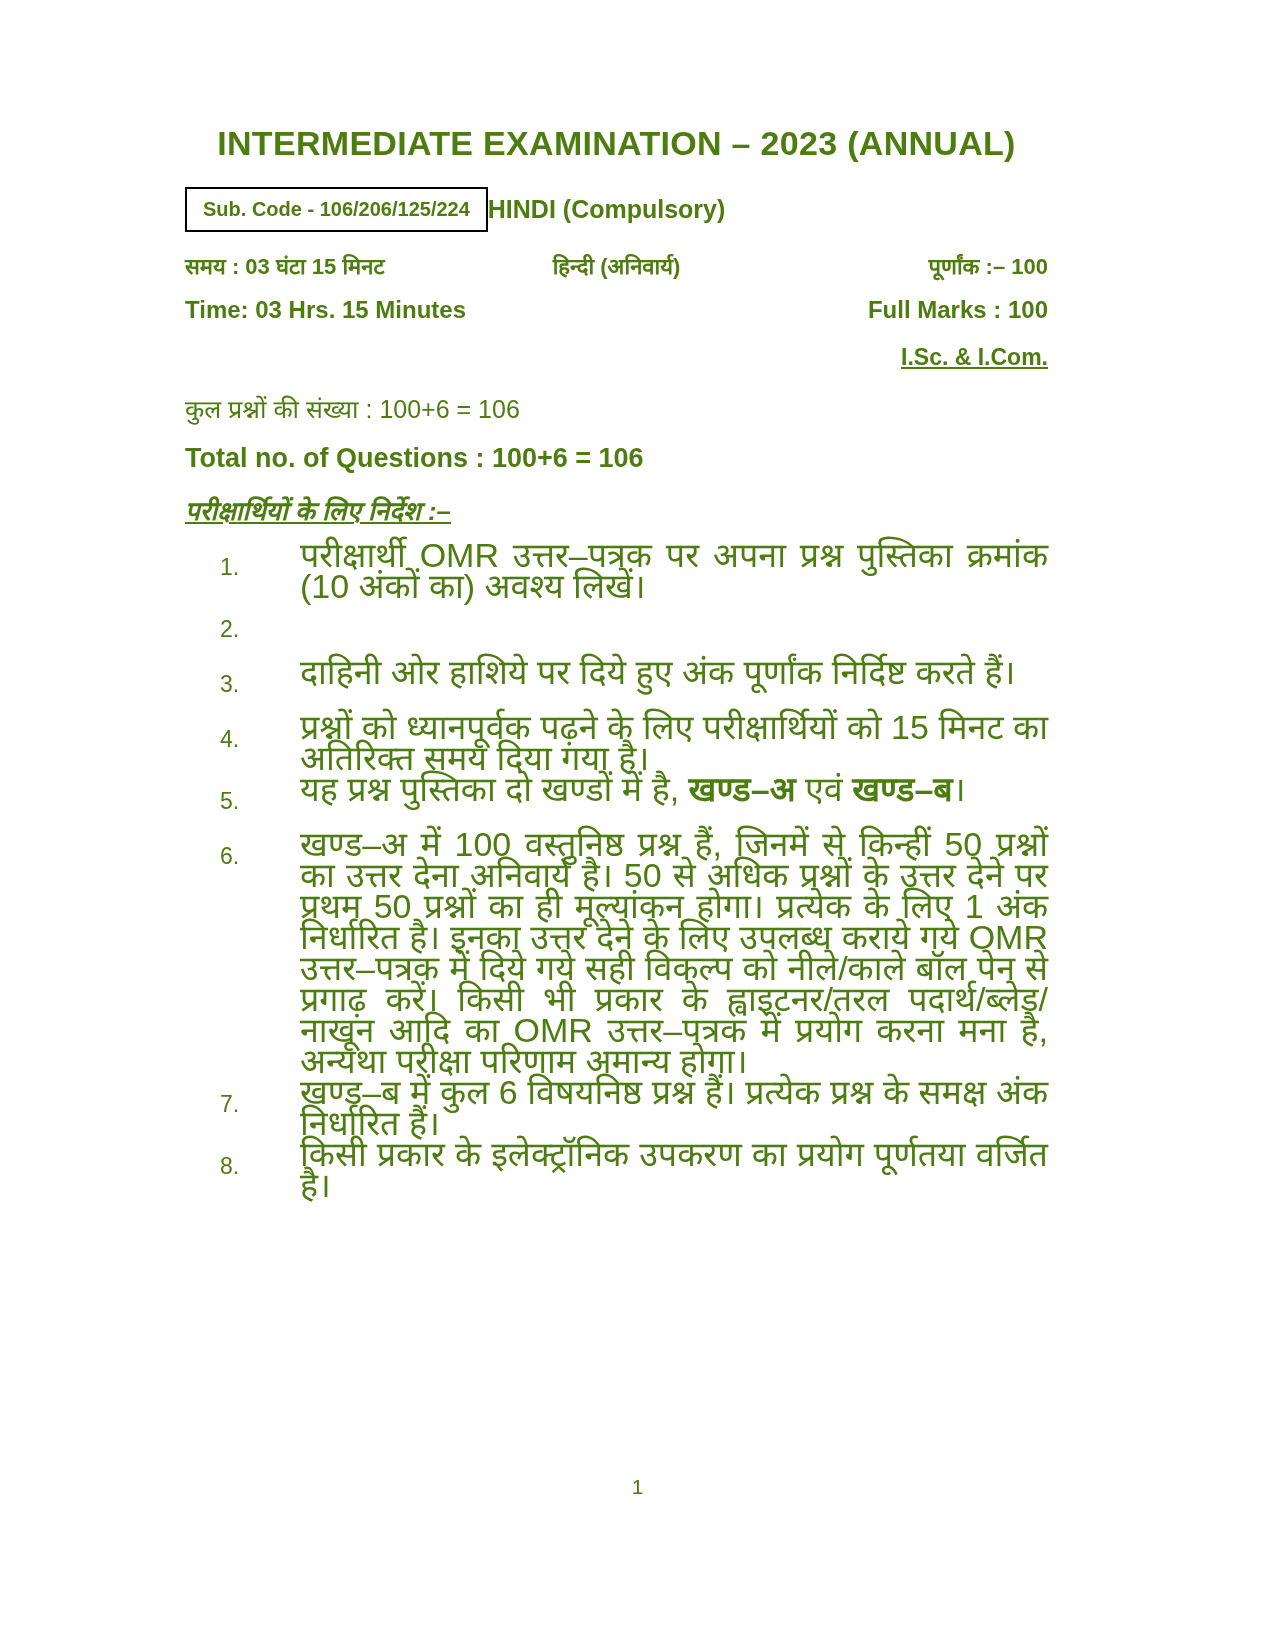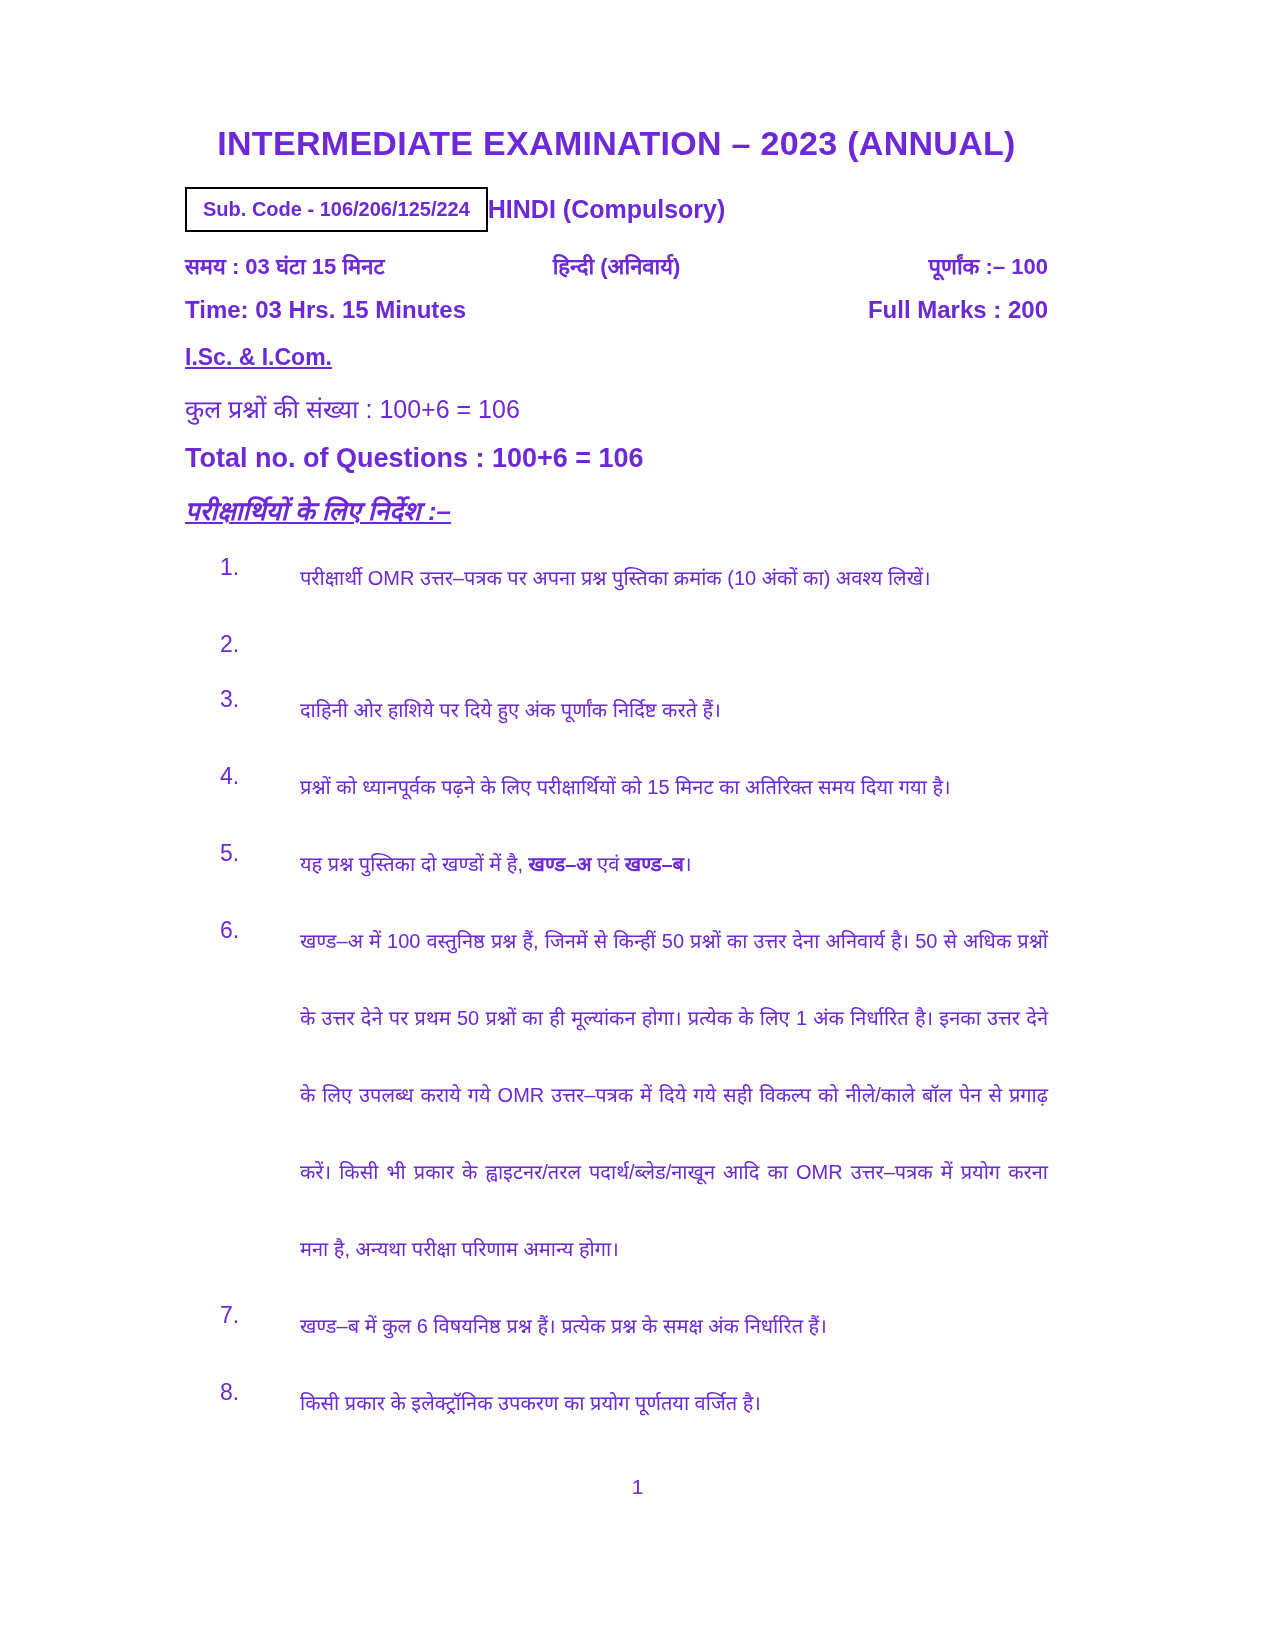--- a/index.html
+++ b/index.html
@@ -2,21 +2,21 @@
 <html><head>
 <meta charset="utf-8">
 <style>
   * { margin: 0; padding: 0; box-sizing: border-box; }
   html, body { background: #e8e8e8; }
   .page {
     width: 1275px;
     height: 1651px;
     margin: 0 auto;
     background: #ffffff;
-    color: #6d28d9;
+    color: #4d7c0f;
     font-family: "Liberation Sans", "DejaVu Sans", sans-serif;
     position: relative;
     overflow: hidden;
   }
   .content { padding: 124px 227px 0 185px; }
 
   .title {
     text-align: center;
     font-size: 34px;
     font-weight: bold;
@@ -50,21 +50,21 @@
 
   .row2 {
     display: flex;
     justify-content: space-between;
     margin-top: 16px;
     font-size: 24px;
     font-weight: bold;
   }
 
   .stream {
-    text-align: left;
+    text-align: right;
     font-size: 23px;
     font-weight: bold;
     text-decoration: underline;
     margin-top: 20px;
   }
 
   .total-hi { font-size: 25px; font-weight: normal; margin-top: 20px; }
   .total-en { font-size: 27px; font-weight: bold; margin-top: 18px; }
 
   .ins-heading {
@@ -79,22 +79,22 @@
   .ins-list { margin-top: 12px; }
   .ins-row { display: flex; align-items: flex-start; }
   .ins-num {
     flex: 0 0 115px;
     padding-left: 35px;
     font-size: 23px;
     line-height: 55px;
   }
   .ins-text {
     flex: 1;
-    font-size: 20px;
-    line-height: 77px;
+    font-size: 34px;
+    line-height: 31px;
     text-align: justify;
   }
   .ins-text .b { font-weight: bold; }
 
   .page-number {
     position: absolute;
     left: 0;
     right: 0;
     bottom: 152px;
     text-align: center;
@@ -115,21 +115,21 @@
     </div>
 
     <div class="row3">
       <div class="l">समय : 03 घंटा 15 मिनट</div>
       <div class="c">हिन्दी (अनिवार्य)</div>
       <div class="r">पूर्णांक :– 100</div>
     </div>
 
     <div class="row2">
       <div>Time: 03 Hrs. 15 Minutes</div>
-      <div>Full Marks : 200</div>
+      <div>Full Marks : 100</div>
     </div>
 
     <div class="stream">I.Sc. &amp; I.Com.</div>
 
     <div class="total-hi">कुल प्रश्नों की संख्या : 100+6 = 106</div>
 
     <div class="total-en">Total no. of Questions : 100+6 = 106</div>
 
     <div>
       <span class="ins-heading">परीक्षार्थियों के लिए निर्देश :–</span>

